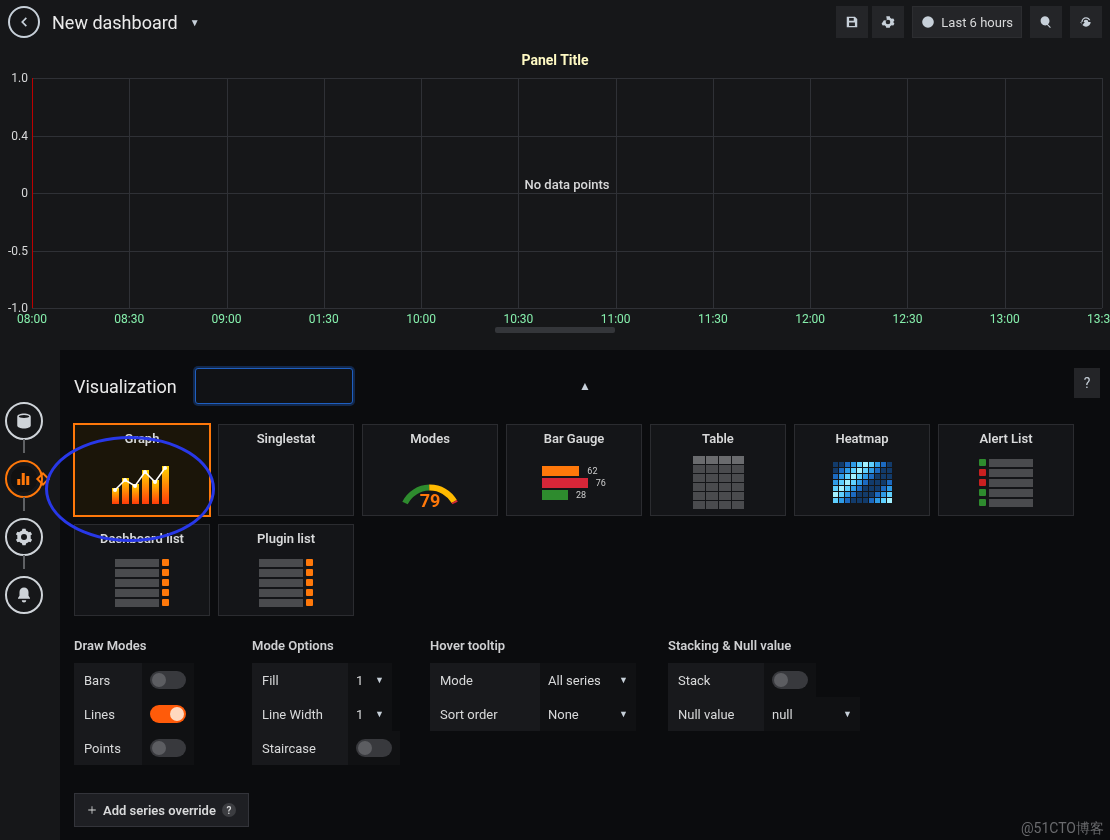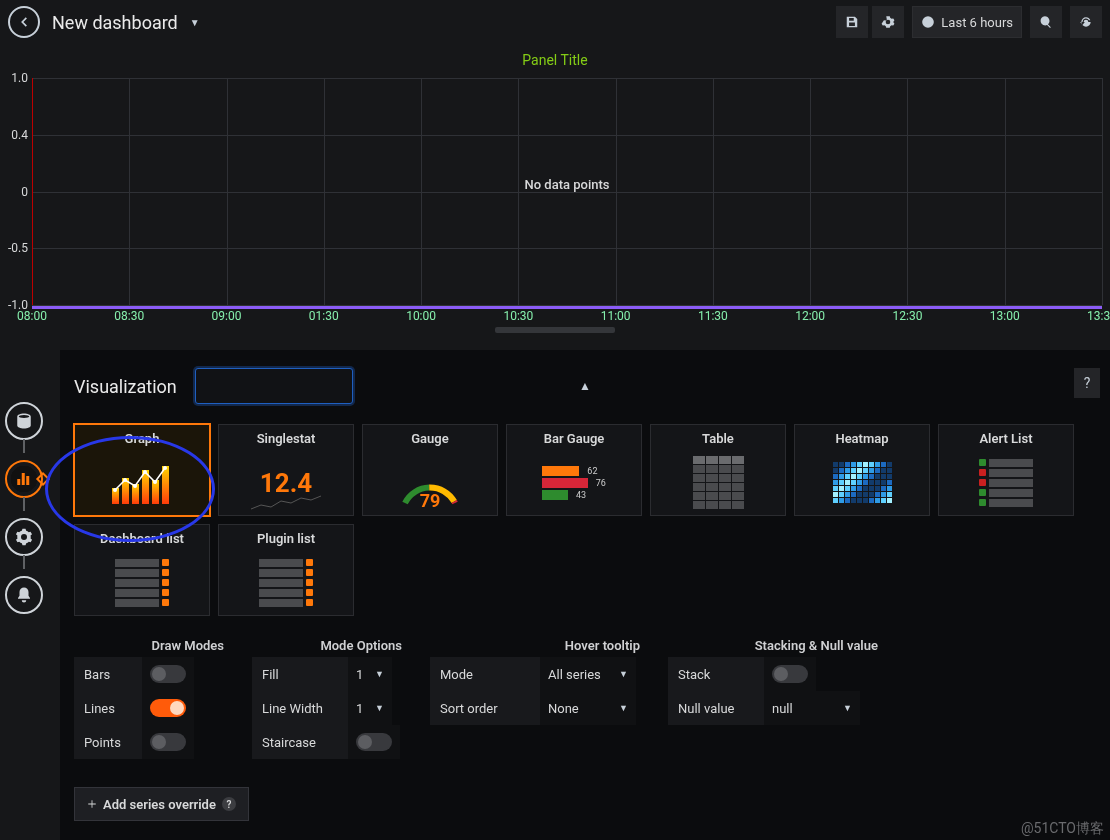--- a/index.html
+++ b/index.html
@@ -12,23 +12,23 @@
 .dash-title { font-size:18px; color:#eaeaea; margin-left:4px; }
 .caret-down { margin-left:4px; font-size:10px; color:#c7d0d9; }
 .navbar-spacer { flex:1; }
 .nav-btn { height:32px; min-width:32px; background:#242528; display:flex; align-items:center; justify-content:center; padding:0 8px; cursor:pointer; font-size:13px; color:#d8d9da; gap:6px; }
 .nav-btn svg { width:14px; height:14px; fill:#c7d0d9; }
 .nav-btn.time { border:1px solid #2c2d30; }
 .nav-btn-group { display:flex; gap:4px; }
 
 
 .panel-area { padding:0 4px; }
-.panel-title { text-align:center; font-size:14px; font-weight:400; color:#84cc16; padding:8px 0 4px; }
+.panel-title { text-align:center; font-size:14px; font-weight:700; color:#fef9c3; padding:8px 0 4px; }
 .chart { position:relative; height:255px; margin-left:28px; margin-right:4px; }
-.chart-grid { position:absolute; left:0; right:0; top:6px; bottom:18px; border-bottom:4px solid #8b5cf6; }
+.chart-grid { position:absolute; left:0; right:0; top:6px; bottom:18px; border-bottom:1px solid #8b5cf6; }
 .hgrid { position:absolute; left:0; right:0; border-top:1px solid #2f3136; }
 .vgrid { position:absolute; top:0; bottom:0; border-left:1px solid #2f3136; }
 .y-tick { position:absolute; left:-28px; width:24px; text-align:right; font-size:12px; color:#d8d9da; transform:translateY(-50%); }
 .x-tick { position:absolute; bottom:-2px; transform:translateX(-50%); font-size:12px; color:#86efac; }
 .nodata { position:absolute; left:50%; top:44%; transform:translate(-50%,-50%); font-size:13px; color:#d8d9da; font-weight:500; }
 .cursor-line { position:absolute; top:0; bottom:0; border-left:1px solid #bb0000; }
 .scroll-track { height:6px; width:120px; margin:0 auto; background:#34363a; border-radius:2px; }
 
 
 .siderail { position:absolute; left:2px; top:392px; width:44px; display:flex; flex-direction:column; align-items:center; gap:0; }
@@ -61,21 +61,21 @@
 
 .annotation-circle { position:absolute; border:3px solid #2838e8; border-radius:50%; width:170px; height:106px; left:-30px; top:-14px; pointer-events:none;}
 
 
 .bg-row{display:flex;align-items:center;gap:8px;margin:2px 0;}
 .bg-bar{height:10px;}
 .bg-lbl{font-size:9px;color:#ccc;}
 
 
 .options { display:flex; gap:28px; margin-top:22px; flex-wrap:wrap; }
-.opt-col { display:flex; flex-direction:column; min-width:150px;text-align:right;}
+.opt-col { display:flex; flex-direction:column; gap:6px; min-width:150px;}
 .opt-col-wide{min-width:210px;}
 .group-label { font-size:13px; color:#cfd0d2; font-weight:600; margin-bottom:4px; }
 .opt-row { display:flex; align-items:center; height:34px; }
 .opt-label { background:#18191c; height:34px; display:flex; align-items:center; padding:0 10px; min-width:96px; font-size:13px; }
 .opt-ctl { background:#101113; height:34px; display:flex; align-items:center; padding:0 8px; }
 .toggle { width:36px; height:18px; background:#38393d; border-radius:10px; position:relative; cursor:pointer;}
 .toggle::after{content:"";position:absolute;width:14px;height:14px;border-radius:50%;background:#5c5d61;top:2px;left:2px;}
 .toggle.on{background:#ff5b0a;}
 .toggle.on::after{left:20px;background:#ffd8bf;}
 .select{background:#101113;height:34px;display:flex;align-items:center;justify-content:space-between;padding:0 8px;min-width:90px;font-size:13px;cursor:pointer;}
@@ -264,29 +264,23 @@
             <circle cx="25" cy="26" r="2" fill="#fff"></circle>
             <circle cx="35" cy="12" r="2" fill="#fff"></circle>
             <circle cx="45" cy="22" r="2" fill="#fff"></circle>
             <circle cx="55" cy="8" r="2" fill="#fff"></circle>
           </svg>
           <div class="annotation-circle"></div>
         </div>
       </div>
       <div class="viz-card">
         <div class="viz-name">Singlestat</div>
-        <div class="viz-thumb">
-          <div class="viz-singlestat">12.4</div>
-          <svg width="70" height="16" style="position:absolute;bottom:4px">
-            <polyline points="0,14 10,10 20,12 30,6 40,8 50,3 60,5 70,1" fill="none" stroke="#555" stroke-width="1"></polyline>
-          </svg>
-        </div>
-      </div>
-      <div class="viz-card">
-        <div class="viz-name">Gauge</div>
+      </div>
+      <div class="viz-card">
+        <div class="viz-name">Modes</div>
         <div class="viz-thumb">
           <svg width="70" height="50">
             <path d="M10 45 A28 28 0 0 1 60 45" fill="none" stroke="#2e8b2e" stroke-width="6" stroke-dasharray="30 200"></path>
             <path d="M10 45 A28 28 0 0 1 60 45" fill="none" stroke="#ffba00" stroke-width="6" stroke-dasharray="30 200" stroke-dashoffset="-30"></path>
             <path d="M10 45 A28 28 0 0 1 60 45" fill="none" stroke="#d72638" stroke-width="6" stroke-dasharray="30 200" stroke-dashoffset="-60"></path>
           </svg>
           <div class="viz-gauge-num">79</div>
         </div>
       </div>
       <div class="viz-card">
@@ -296,21 +290,21 @@
             <div class="bg-row">
               <div class="bg-bar" style="width:37.199999999999996px;background:#ff780a"></div>
               <span class="bg-lbl">62</span>
             </div>
             <div class="bg-row">
               <div class="bg-bar" style="width:45.6px;background:#d72638"></div>
               <span class="bg-lbl">76</span>
             </div>
             <div class="bg-row">
               <div class="bg-bar" style="width:25.8px;background:#2e8b2e"></div>
-              <span class="bg-lbl">43</span>
+              <span class="bg-lbl">28</span>
             </div>
           </div>
         </div>
       </div>
       <div class="viz-card">
         <div class="viz-name">Table</div>
         <div class="viz-thumb">
           <div class="tbl">
             <div class="hd"></div>
             <div class="hd"></div>

